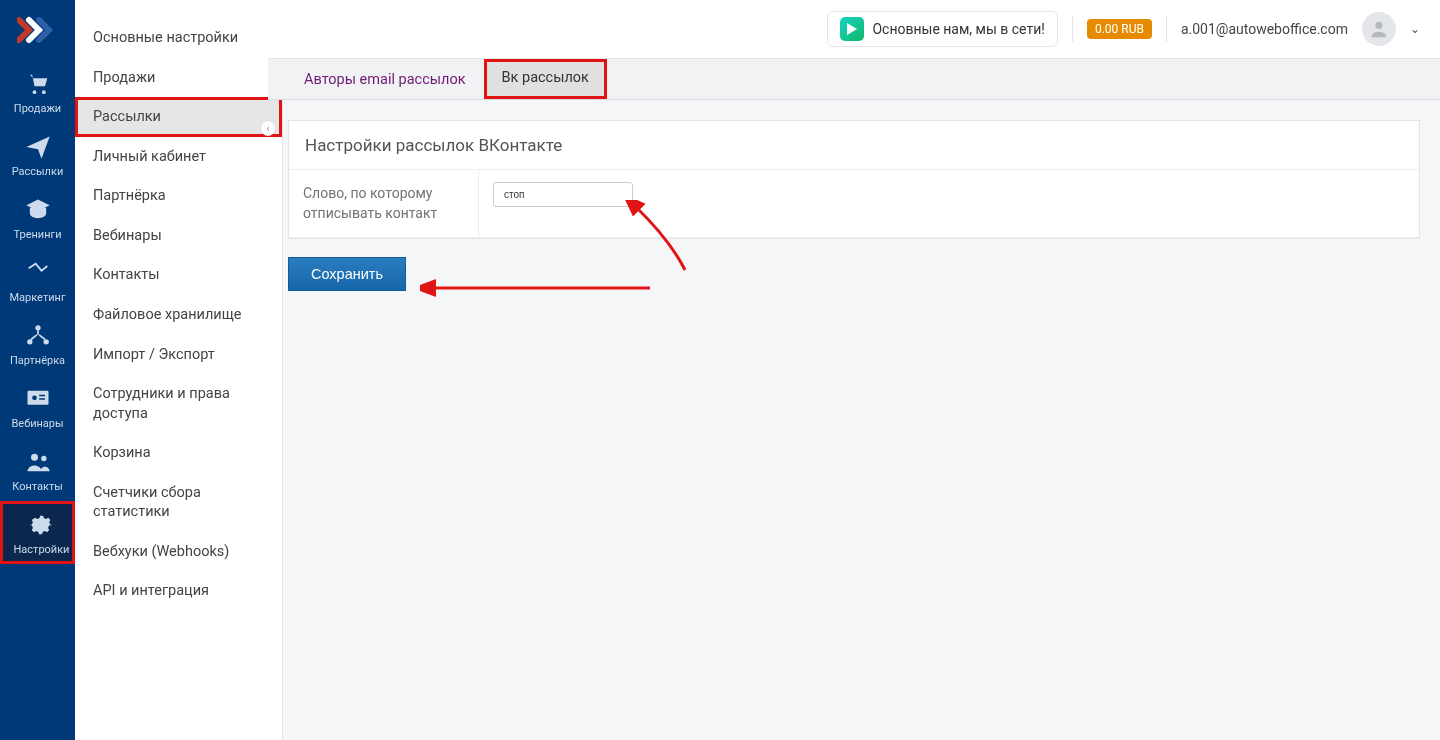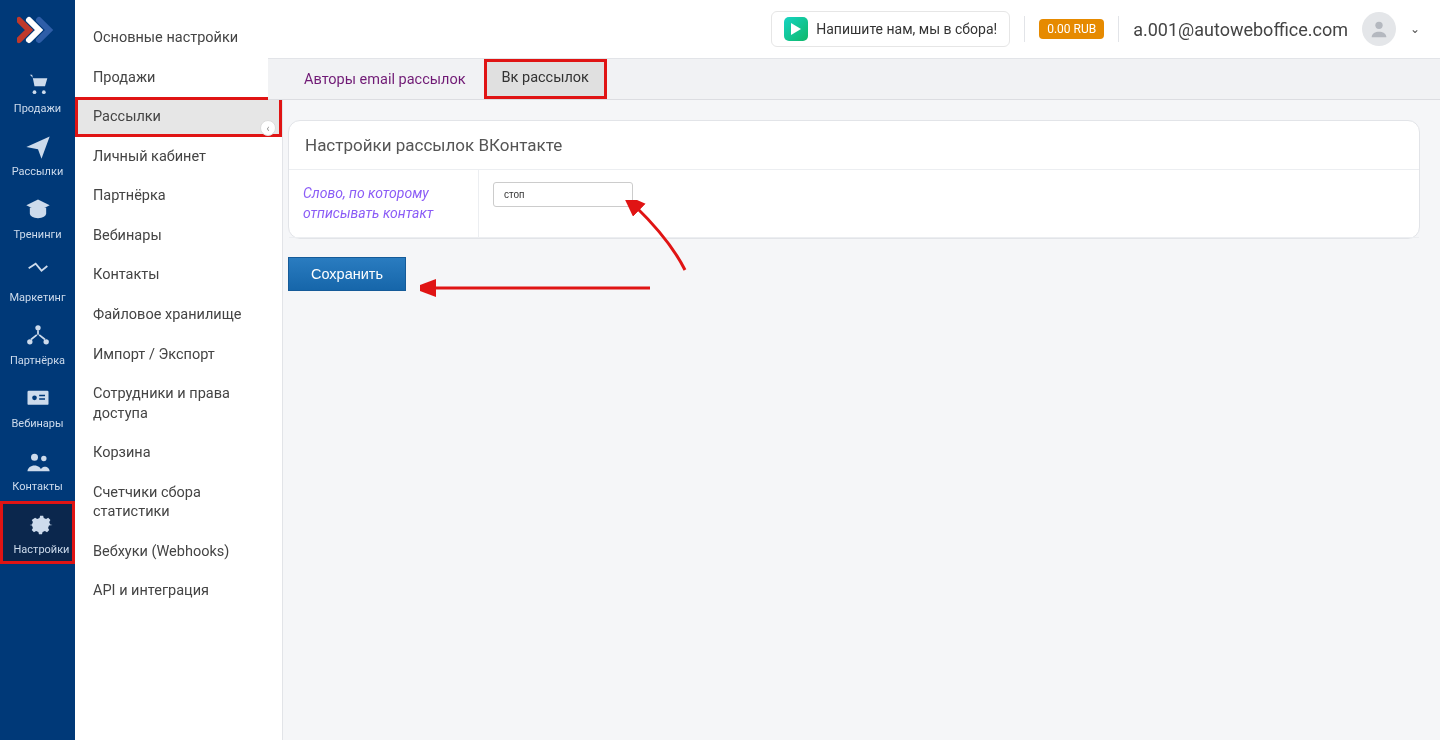--- a/index.html
+++ b/index.html
@@ -21,38 +21,38 @@
 .submenu-item.hl { outline:3px solid #e01414; outline-offset:-3px; }
 .submenu-collapse { position:absolute; left:260px; top:120px; width:16px; height:16px; background:#fff; border:1px solid #ddd; border-radius:50%; display:flex; align-items:center; justify-content:center; font-size:10px; color:#888; cursor:pointer; z-index:5; }
 
 
 .header { position:absolute; left:268px; top:0; right:0; height:58px; background:#fff; display:flex; align-items:center; justify-content:flex-end; padding-right:20px; gap:14px; }
 .chat-badge { display:flex; align-items:center; gap:8px; background:#fff; border:1px solid #e6e6e6; border-radius:6px; padding:5px 12px; cursor:pointer; }
 .chat-ico { width:24px; height:24px; background:linear-gradient(135deg,#15d4c3,#0fb868); border-radius:5px; position:relative; }
 .chat-ico::after { content:""; position:absolute; left:7px; top:6px; border-left:10px solid #fff; border-top:6px solid transparent; border-bottom:6px solid transparent; }
 .balance-badge { background:#e68a00; color:#fff; font-weight:400; font-size:12px; padding:3px 8px; border-radius:4px; }
 .divider { width:1px; height:26px; background:#e2e4e8; }
-.user-email { color:#444; font-size:18px; }
+.user-email { color:#444; font-size:14px; }
 .avatar { width:34px; height:34px; border-radius:50%; background:#e4e6e9; display:flex; align-items:center; justify-content:center; }
 .avatar svg { width:22px; height:22px; fill:#b4b8bf; }
 .caret { color:#555; font-size:12px; cursor:pointer; }
 
 
 .tabs { position:absolute; left:268px; top:58px; right:0; height:42px; background:#f1f2f4; border-top:1px solid #e2e4e8; border-bottom:1px solid #dcdde1; display:flex; align-items:stretch; padding-left:18px; }
 .tab { padding:0 18px; display:flex; align-items:center; color:#701a75; cursor:pointer; font-size:14.5px; }
 .tab.active { background:#e0e0e0; color:#333; border-bottom:3px solid #1a67b3; }
 .tab.hl { outline:3px solid #e01414; outline-offset:-3px; }
 
 
 .content { position:absolute; left:268px; top:100px; right:0; bottom:0; padding:20px 20px; }
-.panel { background:#fff; border:1px solid #e2e4e8; border-radius:12px; }
+.panel { background:#fff; border:1px solid #e2e4e8; border-radius:0; }
 .panel-header { padding:14px 16px; font-size:17px; color:#555; border-bottom:1px solid #eceef1; }
 .panel-body { padding:0; }
 .form-row { display:flex; border-bottom:1px solid #eceef1; }
-.form-label { width:190px; padding:14px 14px; color:#8b5cf6; font-size:14px; line-height:1.4; border-right:1px solid #eceef1;font-style:italic; }
+.form-label { width:190px; padding:14px 14px; color:#737373; font-size:14px; line-height:1.4; border-right:1px solid #eceef1; }
 .form-field { flex:1; padding:12px 14px; }
 .text-input { width:140px; padding:6px 10px; border:1px solid #ccc; border-radius:3px; font-size:10px; color:#333; }
 .save-btn { margin-top:18px; background:#1a6fb3; background:linear-gradient(#2a7cc0,#1666aa); color:#fff; border:1px solid #155b99; padding:8px 22px; border-radius:0; font-size:14.5px; cursor:pointer; }
 
 
 .arrow { position:absolute; pointer-events:none; }
 </style>
 </head>
 <body>
 
@@ -140,21 +140,21 @@
   <div class="submenu-item">Корзина</div>
   <div class="submenu-item">Счетчики сбора статистики</div>
   <div class="submenu-item">Вебхуки (Webhooks)</div>
   <div class="submenu-item">API и интеграция</div>
 </div>
 <div class="submenu-collapse">‹</div>
 
 <div class="header">
   <div class="chat-badge">
     <span class="chat-ico"></span>
-    <span>Напишите нам, мы в сбора!</span>
+    <span>Основные нам, мы в сети!</span>
   </div>
   <div class="divider"></div>
   <span class="balance-badge">0.00 RUB</span>
   <div class="divider"></div>
   <span class="user-email">a.001@autoweboffice.com</span>
   <span class="avatar">
     <svg viewBox="0 0 24 24">
         <circle cx="12" cy="8" r="4"></circle>
         <path d="M4 21c0-4 4-6 8-6s8 2 8 6"></path>
       </svg>

